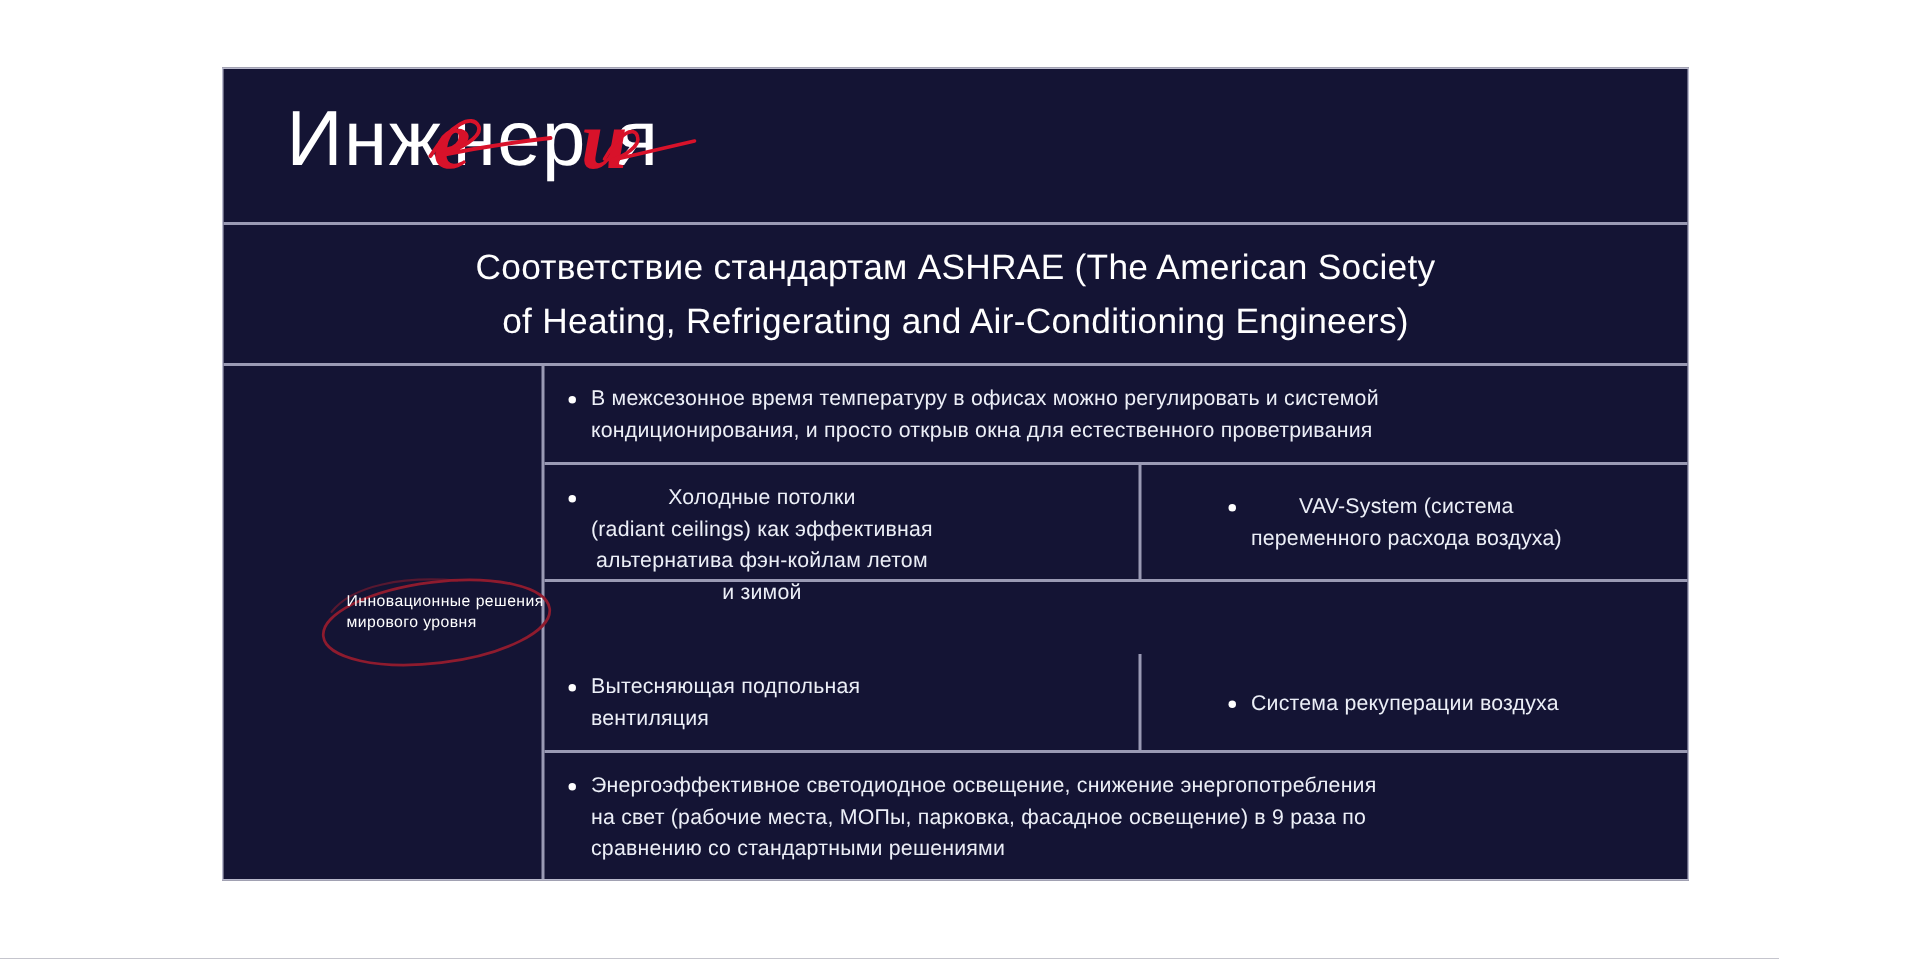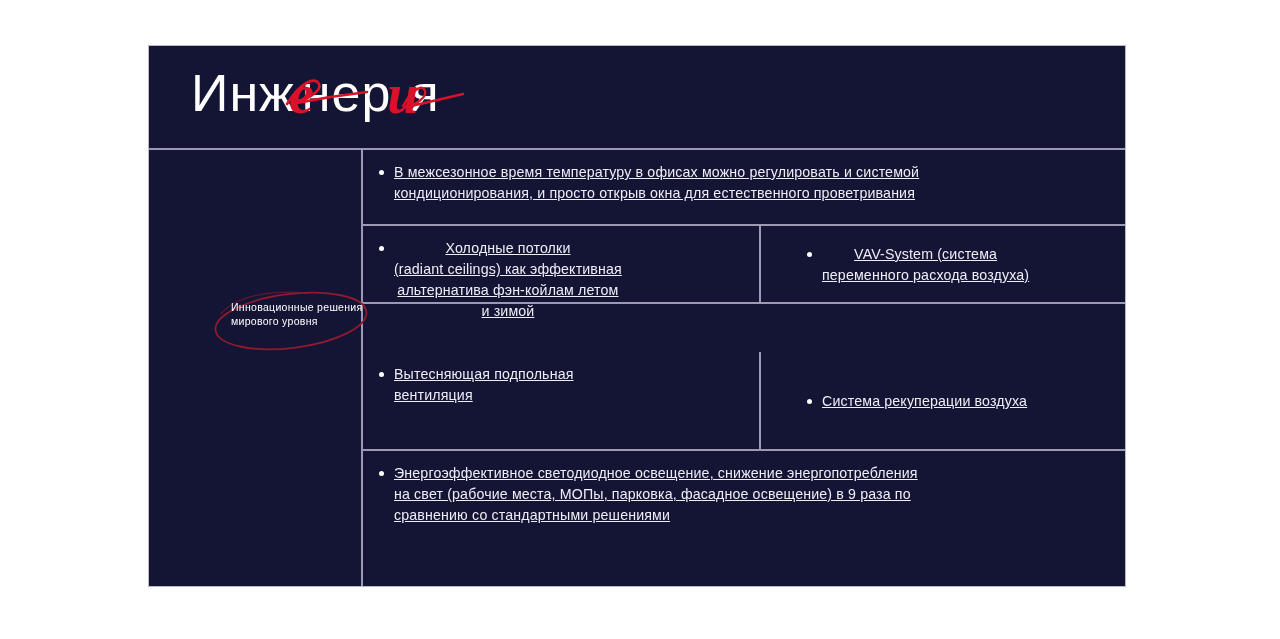--- a/index.html
+++ b/index.html
@@ -144,32 +144,31 @@
   .row.r4 { flex: 1 1 auto; border-bottom: none; }
 
   .cell {
     padding: 12px 14px 10px 16px;
     min-width: 0;
     display: flex;
     align-items: flex-start;
   }
   .cell.wide { width: 100%; }
   .cell.left  { width: 398px; flex: none; border-right: 2px solid #9a9ab4; }
-  .cell.right { flex: 1 1 auto; padding-left: 46px; }
+  .cell.right { flex: 1 1 auto; padding-left: 58px; }
   .cell.mid   { align-items: center; }
 
   .bullet-item {
     display: flex;
     align-items: flex-start;
     gap: 10px;
     color: #eceff7;
     font-size: 14.2px;
     line-height: 21px;
     letter-spacing: 0.15px;
-    text-decoration: underline;
   }
   .dot {
     flex: none;
     width: 5px;
     height: 5px;
     border-radius: 50%;
     background: #ffffff;
     margin-top: 8px;
   }
   .btext { white-space: pre-line; }
@@ -181,20 +180,24 @@
 
   <div class="logo-band">
     <div class="logo"><span>Инж</span><span class="red sw1">е</span><span>нер</span><span class="red sw2">и</span><span>я</span></div>
 
     <svg class="logo-swash" viewBox="0 0 320 60">
       <path d="M96 40 C110 18, 124 12, 128 20 C131 27, 116 36, 100 40 C120 36, 150 31, 176 28" fill="none" stroke="#d8122a" stroke-width="2.6" stroke-linecap="round"></path>
       <path d="M212 42 C222 24, 232 20, 234 27 C236 33, 226 40, 216 43 C234 39, 254 34, 272 30" fill="none" stroke="#d8122a" stroke-width="2.4" stroke-linecap="round"></path>
     </svg>
   </div>
 
+  <div class="title-band">
+    <div class="title-line">Соответствие стандартам ASHRAE (The American Society</div>
+    <div class="title-line">of Heating, Refrigerating and Air-Conditioning Engineers)</div>
+  </div>
 
   <div class="body-grid">
 
     <div class="side-cell">
       <div class="annot-wrap">
         <svg class="annot-ellipse" viewBox="0 0 164 74">
           <ellipse cx="82" cy="37" rx="76" ry="27" transform="rotate(-7 82 37)" fill="none" stroke="#8e1b2e" stroke-width="1.8"></ellipse>
           <path d="M12 30 C26 12, 60 6, 96 9" fill="none" stroke="#8e1b2e" stroke-width="1.4" stroke-linecap="round" opacity="0.55"></path>
         </svg>
         <div class="annot-text">Инновационные решения мирового уровня</div>

